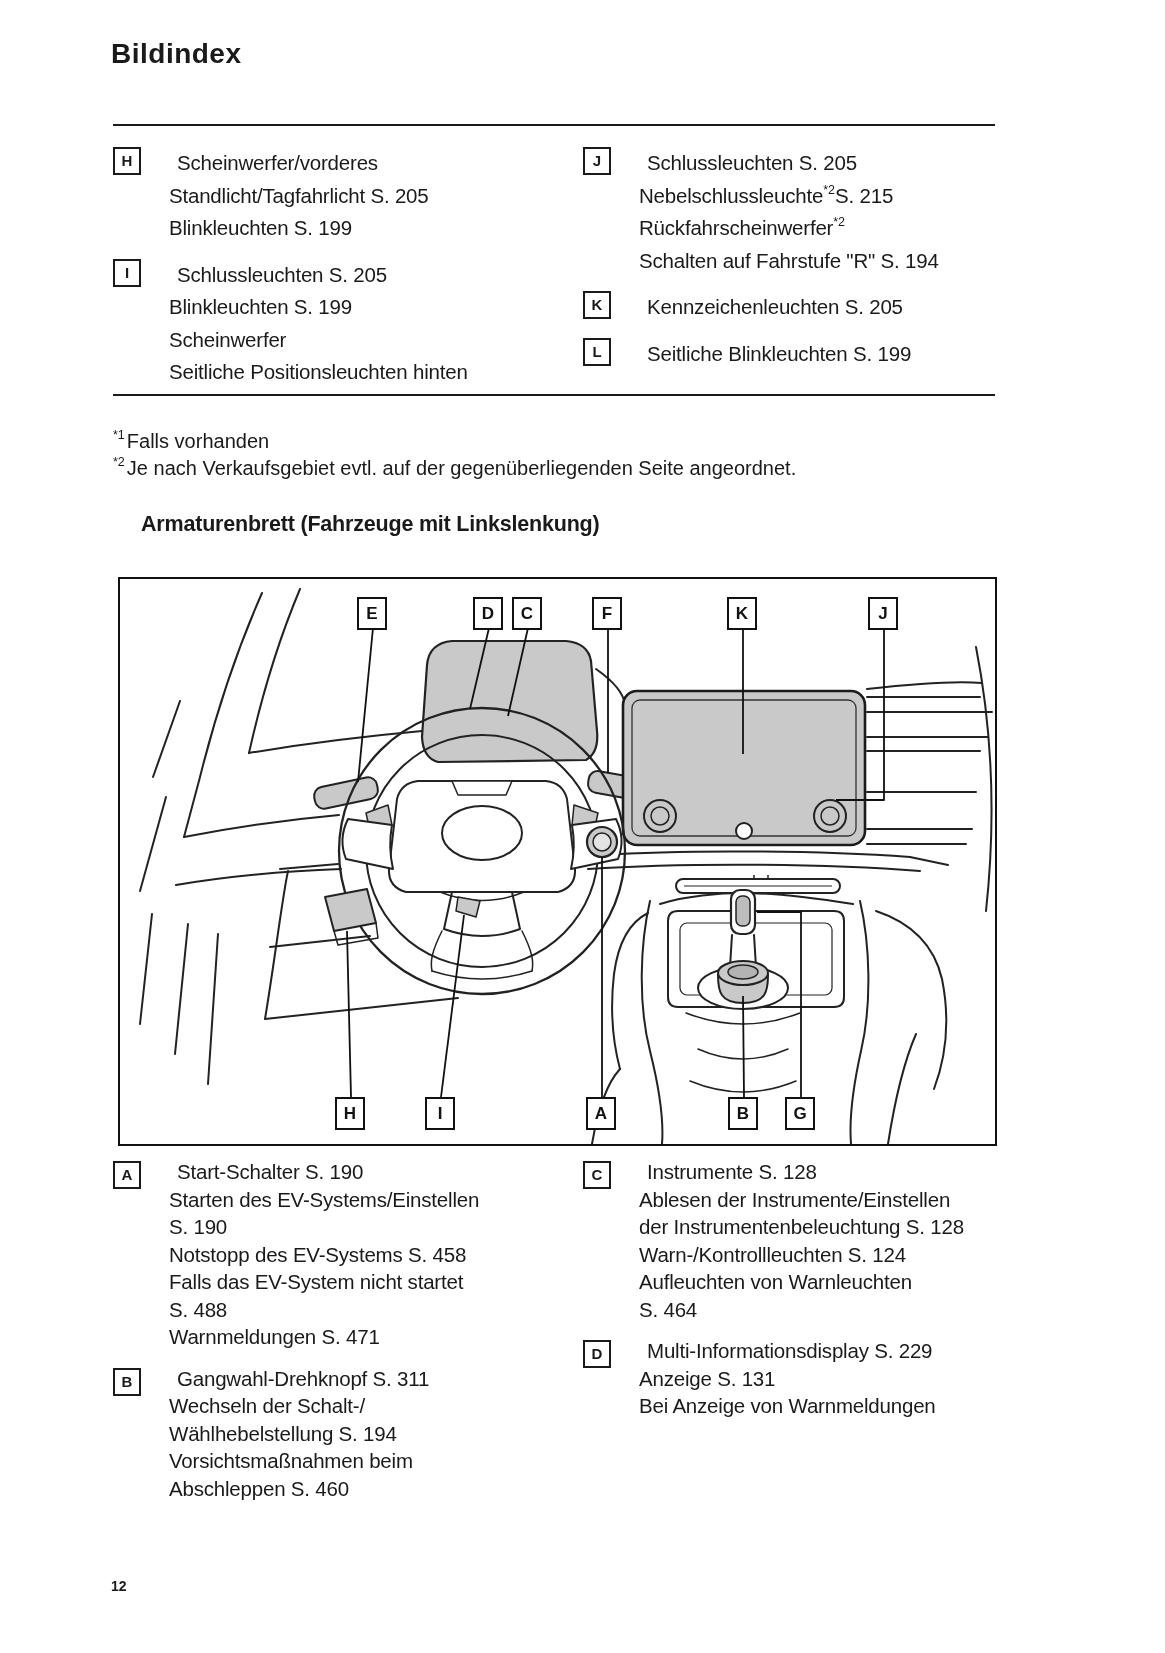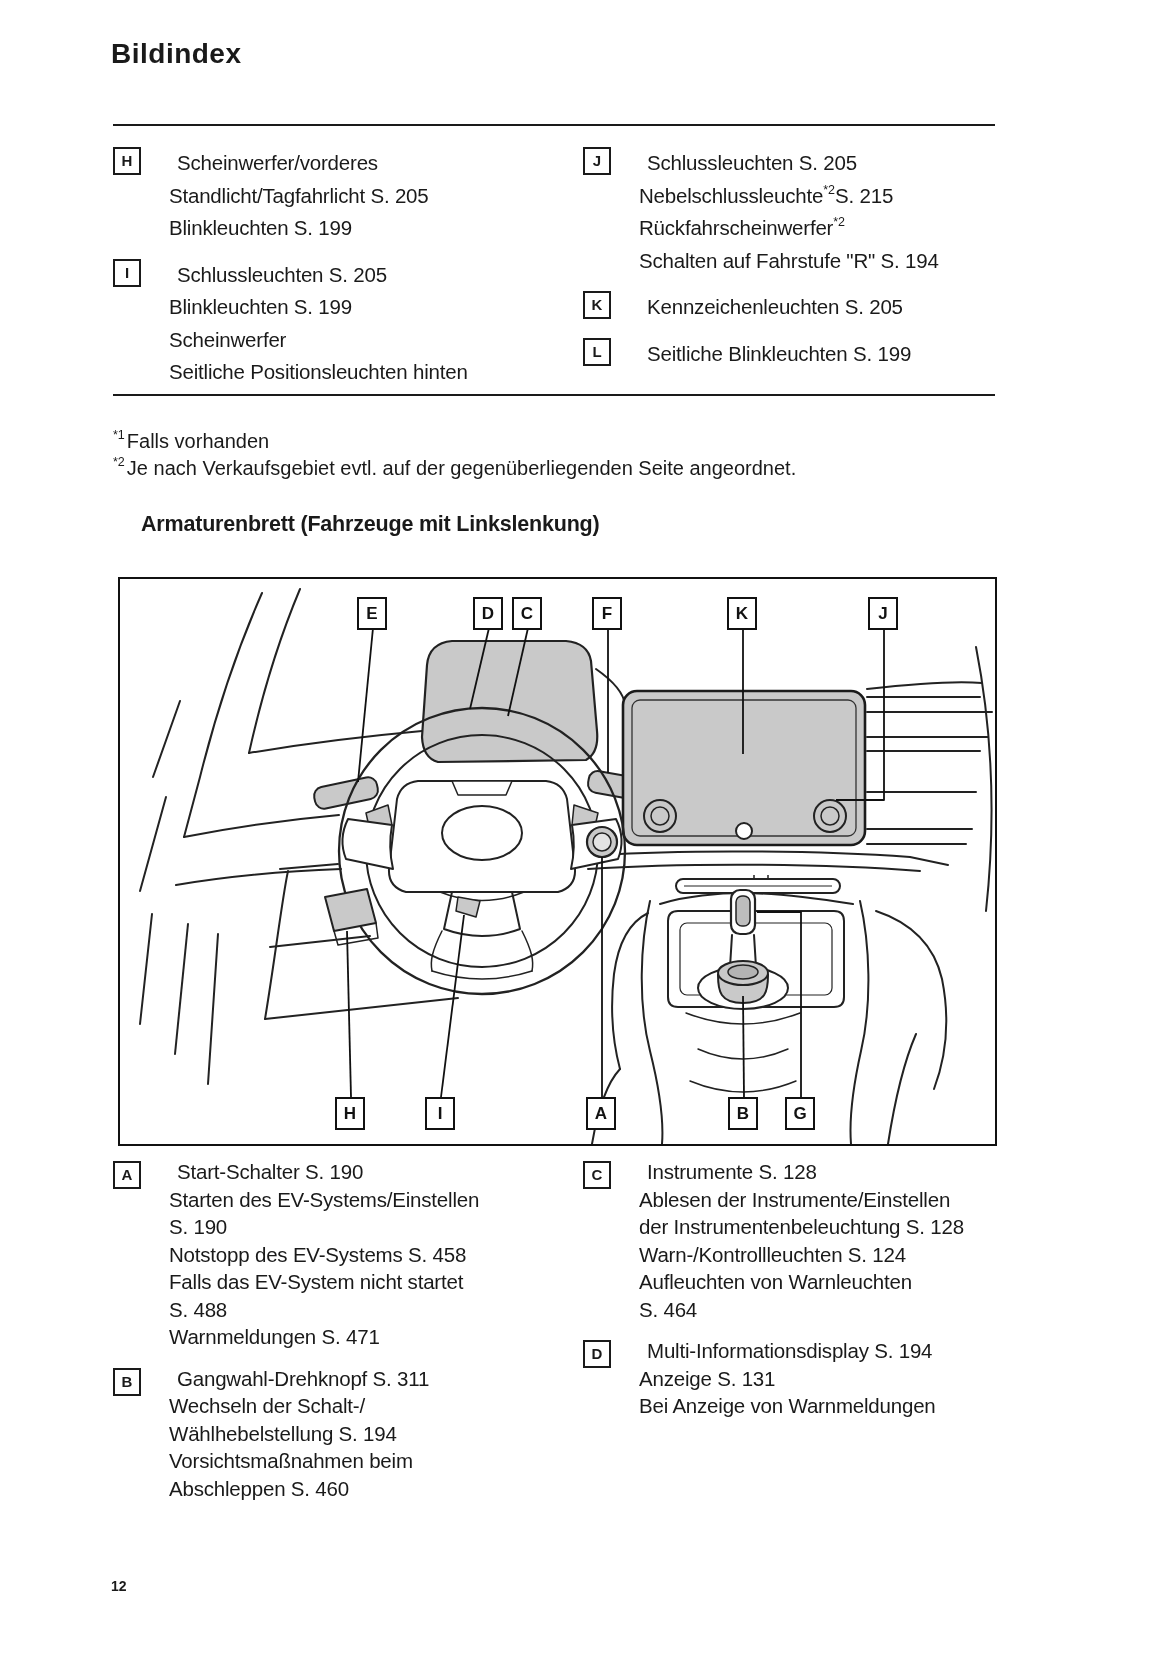--- a/index.html
+++ b/index.html
@@ -270,21 +270,21 @@
         <div class="l">Ablesen der Instrumente/Einstellen</div>
         <div class="l">der Instrumentenbeleuchtung S. 128</div>
         <div class="l">Warn-/Kontrollleuchten S. 124</div>
         <div class="l">Aufleuchten von Warnleuchten</div>
         <div class="l">S. 464</div>
       </div>
     </div>
     <div class="entry">
       <span class="lb">D</span>
       <div class="ln">
-        <div class="l first">Multi-Informationsdisplay S. 194</div>
+        <div class="l first">Multi-Informationsdisplay S. 229</div>
         <div class="l">Anzeige S. 131</div>
         <div class="l">Bei Anzeige von Warnmeldungen</div>
       </div>
     </div>
   </div>
 </div>
 
 <div class="abs page-num">12</div>
 
 </body></html>

